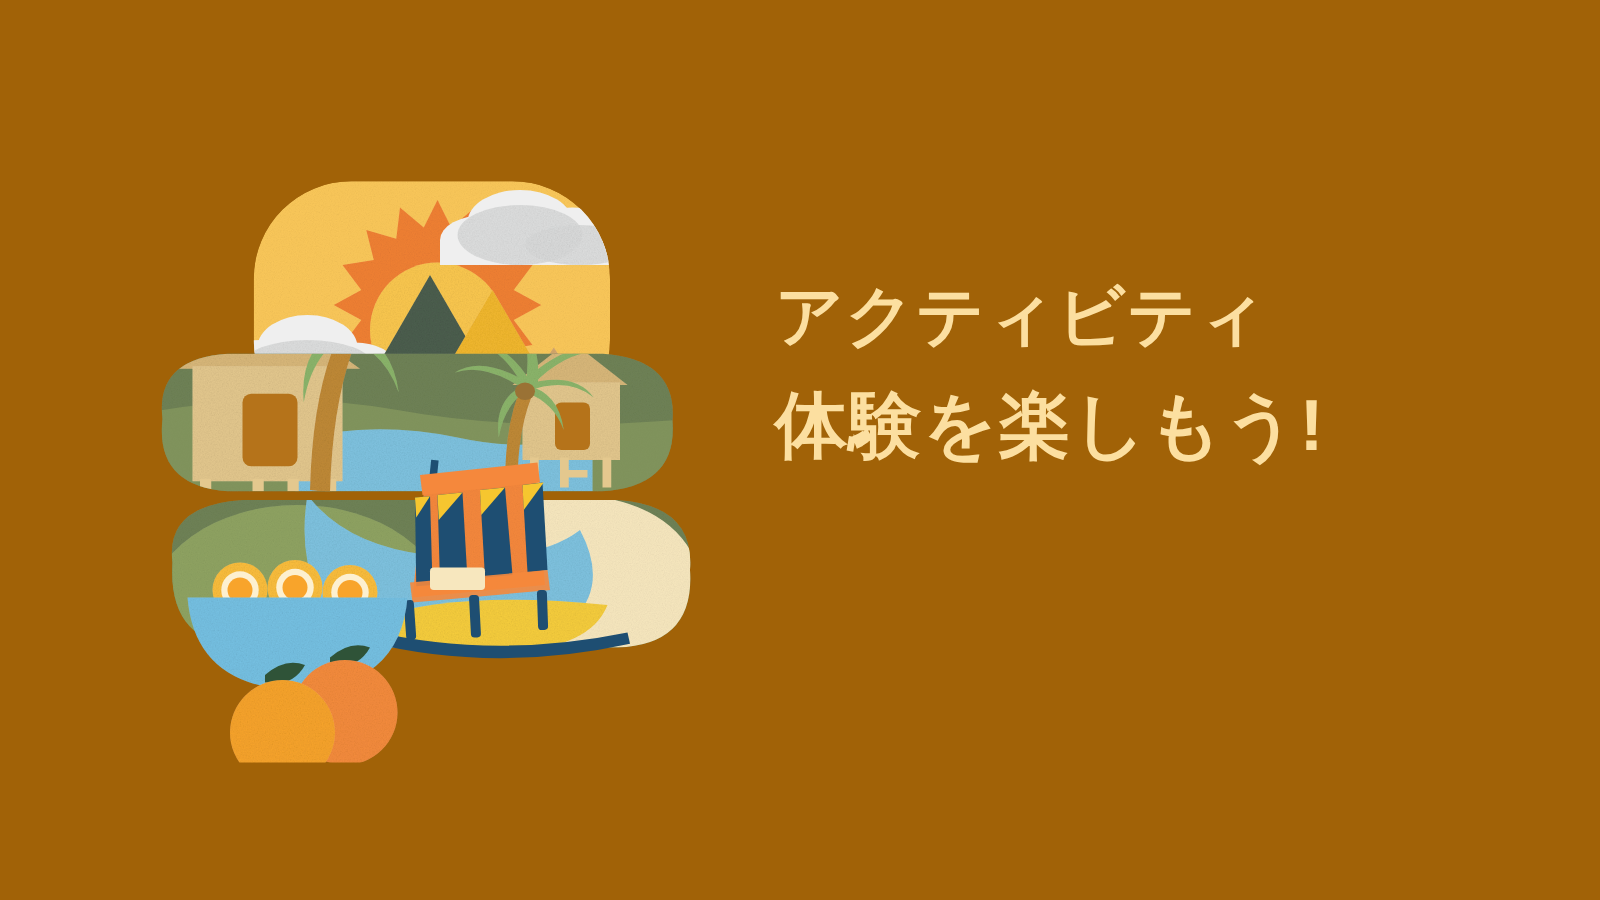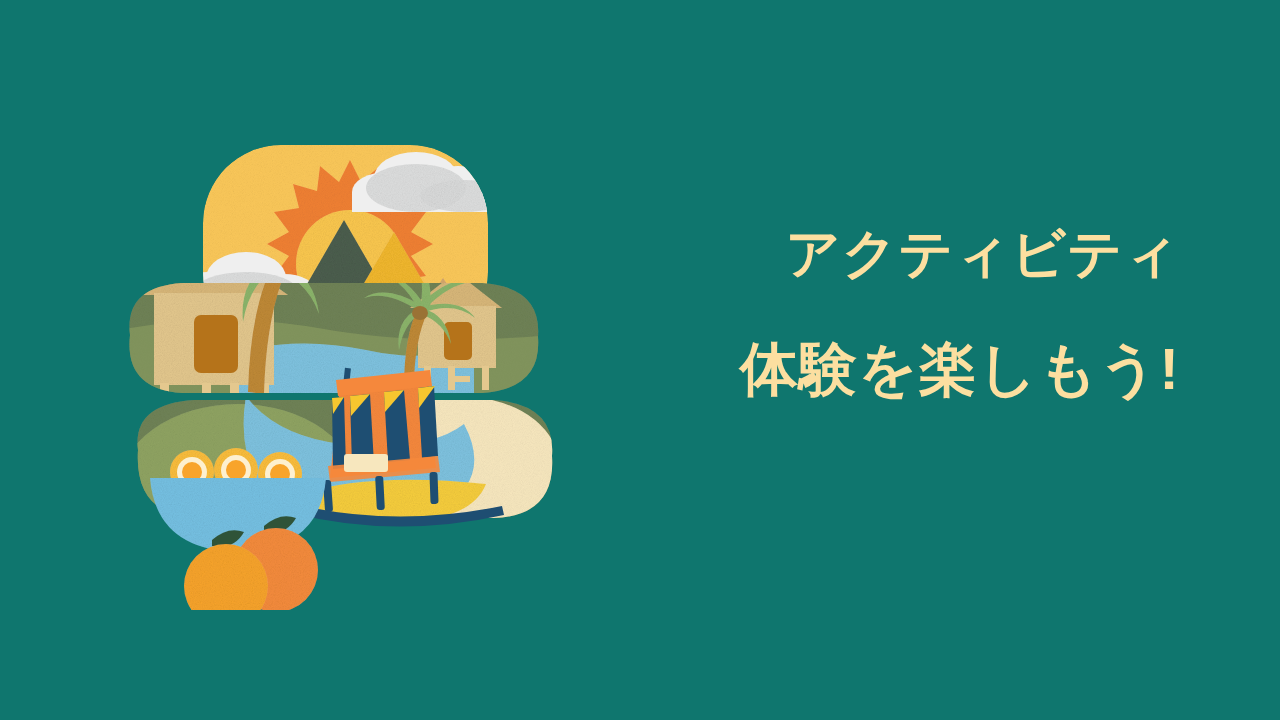--- a/index.html
+++ b/index.html
@@ -36,27 +36,27 @@
     letter-spacing:0.02em;
     white-space:nowrap;
   }
   #line1 {
     font-size:54px;
     line-height:62px;
   }
   #line2 {
     font-size:58px;
     line-height:66px;
-    margin-top:52px;
+    margin-top:24px;
   }
 </style>
 </head>
 <body>
 
-<div id="slide" style="background: #0f766e; text-align: right;">
+<div id="slide" style="background: #a16207;">
 
   <div id="illustration">
     <svg viewBox="0 0 460 510" xmlns="http://www.w3.org/2000/svg">
       <defs>
 
         <filter id="grain" x="-10%" y="-10%" width="120%" height="120%">
           <feTurbulence type="fractalNoise" baseFrequency="0.9" numOctaves="3" result="n"></feTurbulence>
           <feColorMatrix in="n" type="saturate" values="0"></feColorMatrix>
           <feComponentTransfer result="g">
             <feFuncA type="linear" slope="0.30"></feFuncA>

